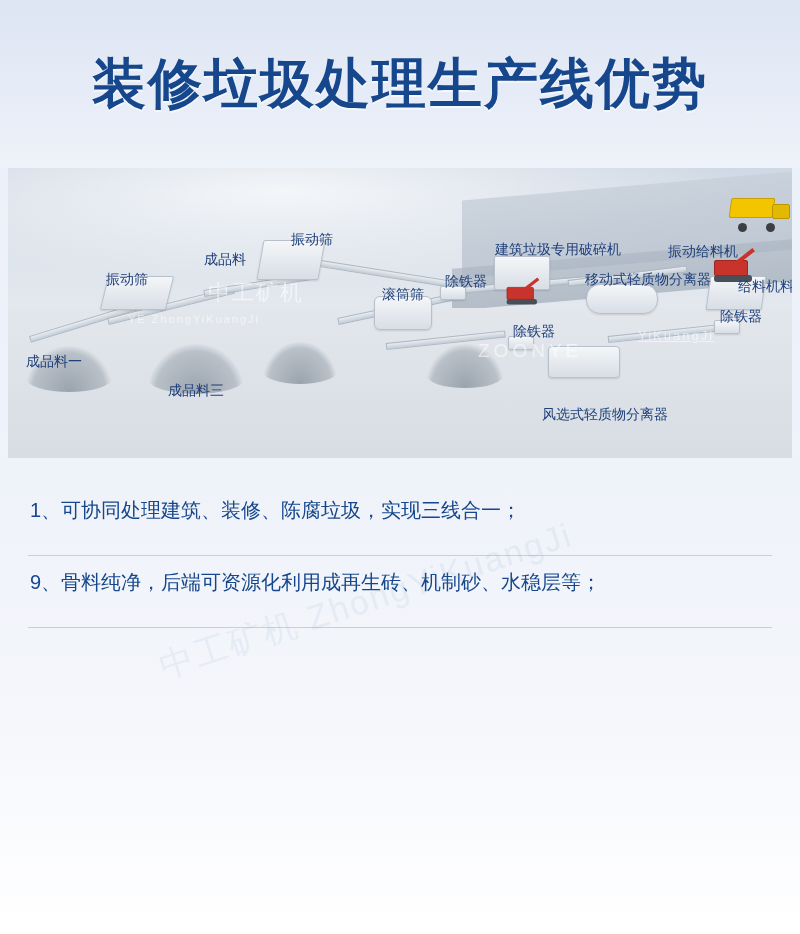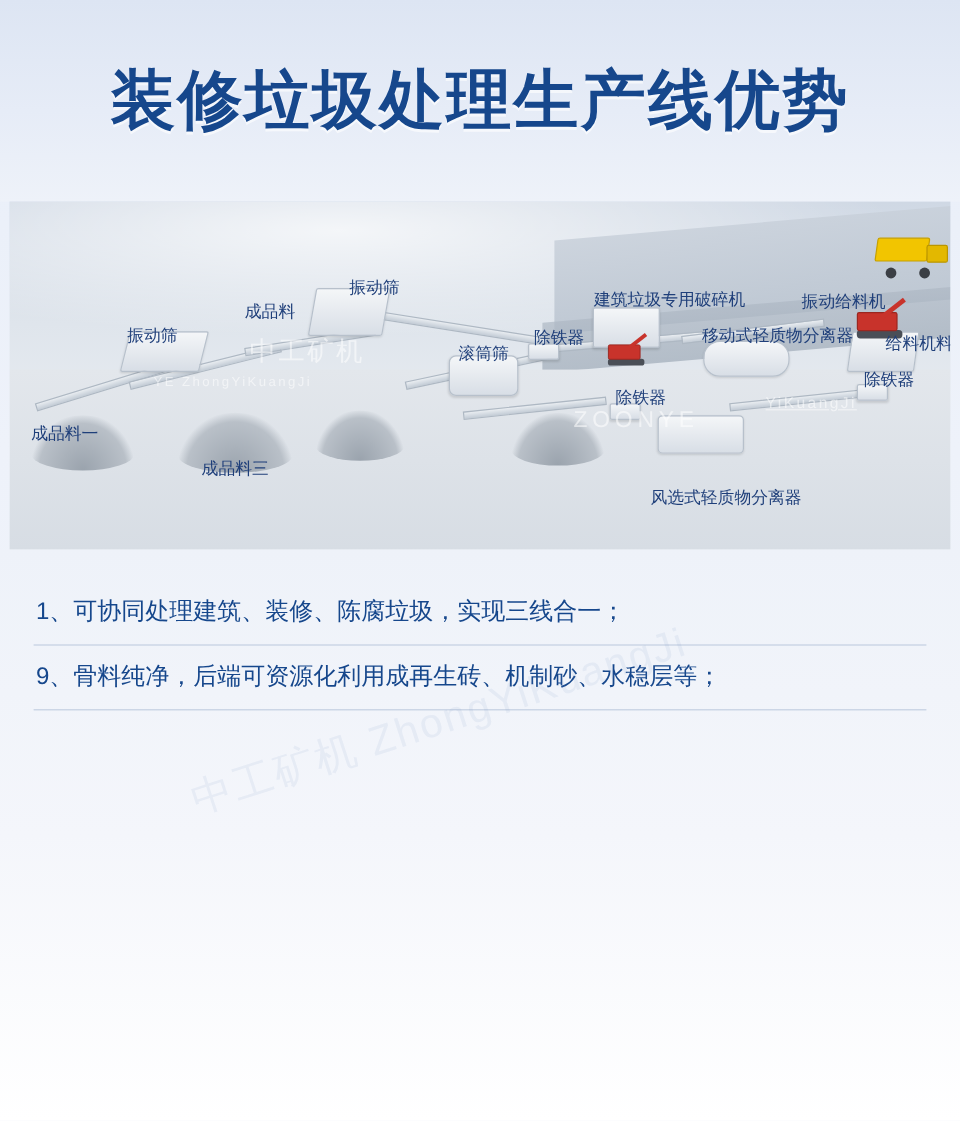--- a/index.html
+++ b/index.html
@@ -120,21 +120,21 @@
   .sec-title {
     font-size: 31px;
     font-weight: bold;
     color: #16478c;
     margin-bottom: 14px;
   }
   .item {
     font-size: 20px;
     color: #16478c;
     line-height: 1.55;
-    padding: 11px 2px 11px 2px;
+    padding: 11px 2px 29px 2px;
     border-bottom: 1px solid #c3cfe2;
   }
   .item.last { border-bottom: 1px solid #c3cfe2; }
   .bg-wm {
     position: absolute;
     left: 150px; top: 120px;
     font-size: 34px;
     color: rgba(120,150,200,0.10);
     transform: rotate(-18deg);
     pointer-events: none;

